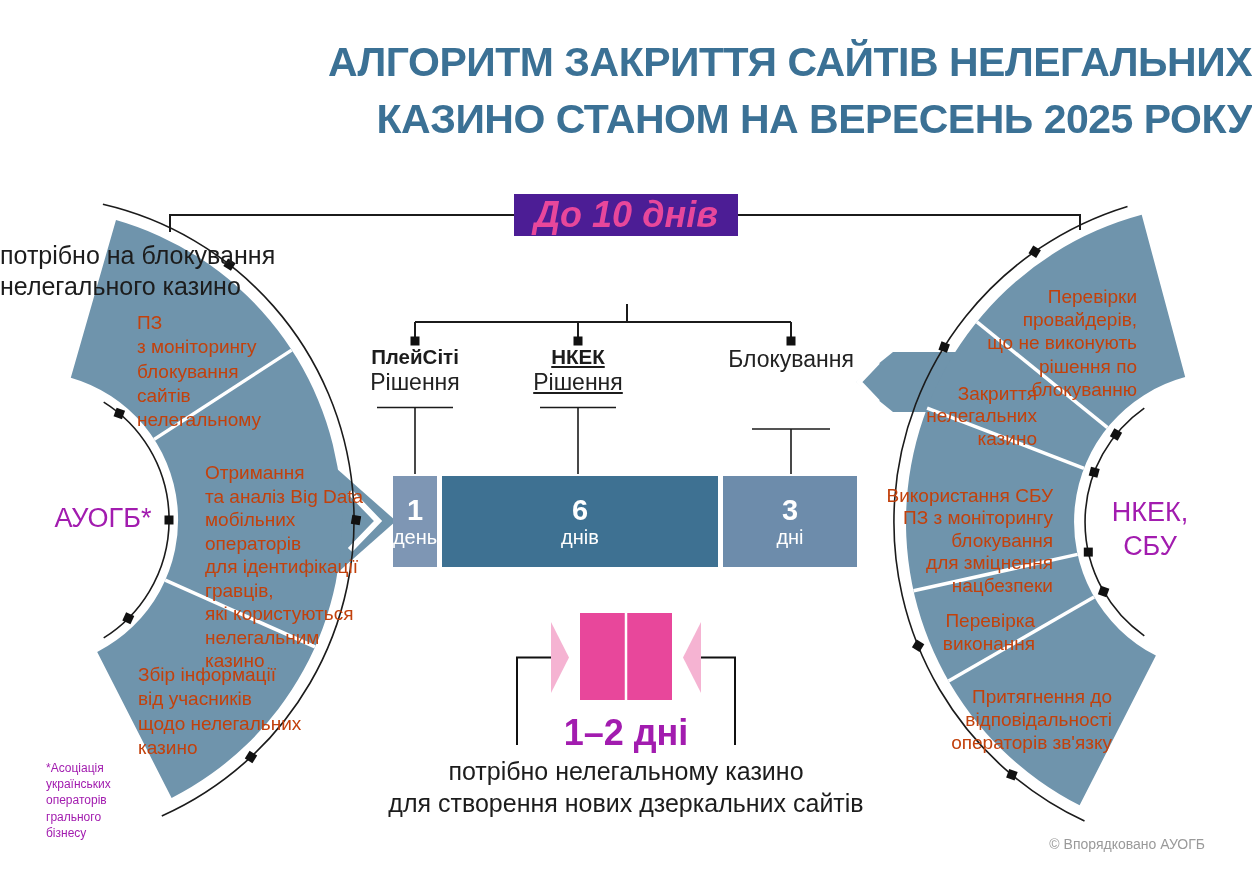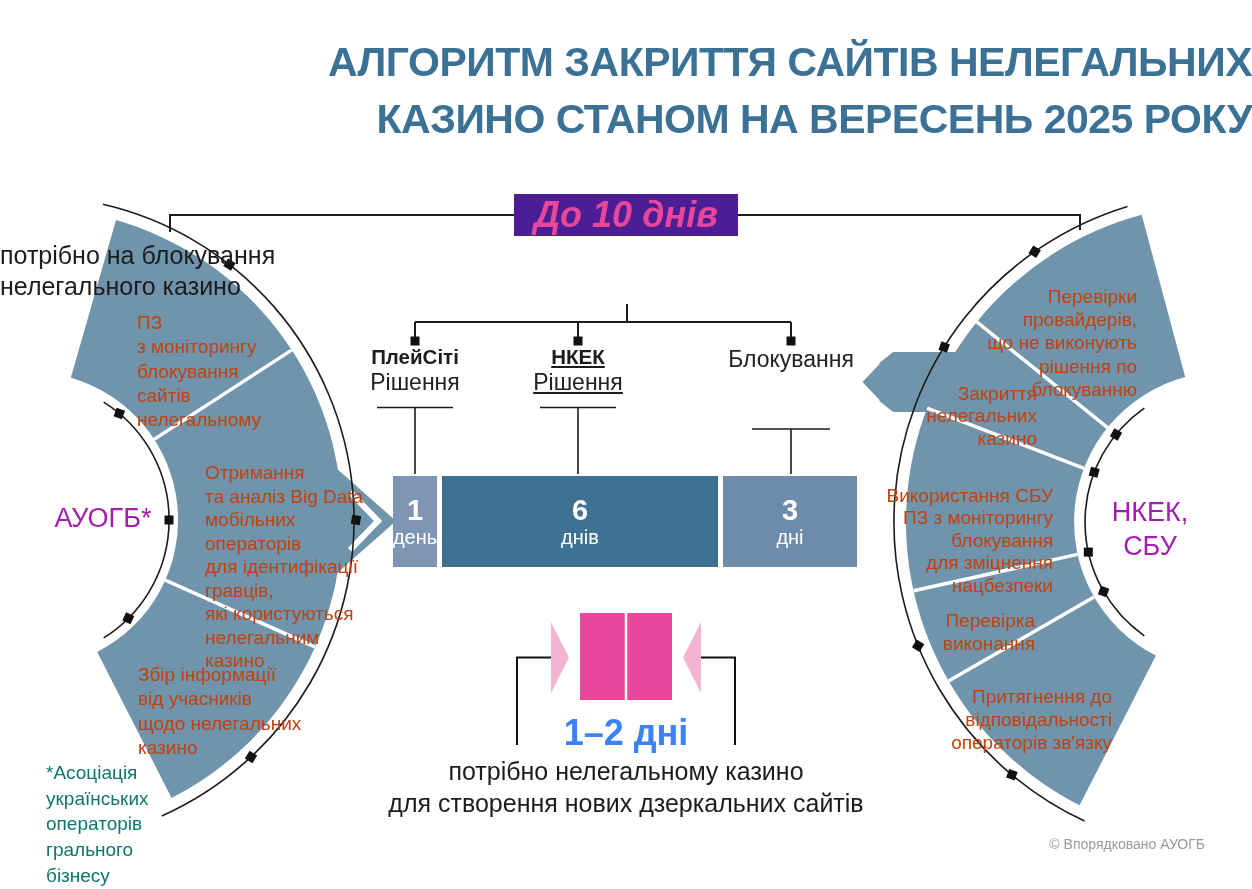--- a/index.html
+++ b/index.html
@@ -24,24 +24,24 @@
        justify-content:center;color:#fff;}
   .seg .v{font-weight:bold;font-size:29px;line-height:1.05;}
   .seg .u{font-size:20px;line-height:1.1;}
   .seg1{width:44px;background:#7E96B4;}
   .seg2{width:276px;background:#3E7192;}
   .seg3{width:134px;background:#6D8CAB;}
   .fan-txt{color:#c2410c;font-size:19px;line-height:1.28;z-index:2;margin-top:23px;}
   .r{text-align:right;}
   .plate{font-weight:normal;font-size:27px;line-height:1.25;color:#a21caf;text-align:center;}
   .mirror-duration{left:0;right:0;top:712px;text-align:center;
-        font-weight:bold;font-size:36px;color:#3b82f6;}
+        font-weight:bold;font-size:36px;color:#a21caf;}
   .mirror-sub{left:0;right:0;top:756px;text-align:center;
         font-size:25px;line-height:1.26;color:#1c1c1c;}
-  .footnote{left:46px;top:760px;font-size:19px;line-height:1.35;color:#0f766e;}
+  .footnote{left:46px;top:760px;font-size:12px;line-height:1.35;color:#a21caf;}
   .copyright{right:47px;top:836px;font-size:14px;color:#9A9A9A;}
 </style>
 </head>
 <body>
 
 <svg id="art" width="1252" height="889" viewBox="0 0 1252 889">
 
   <path d="M 170 232 L 170 215 L 1080 215 L 1080 230" fill="none" stroke="#1B1B1B" stroke-width="2"></path>
 
   <g stroke="#1B1B1B" stroke-width="2" fill="none">

